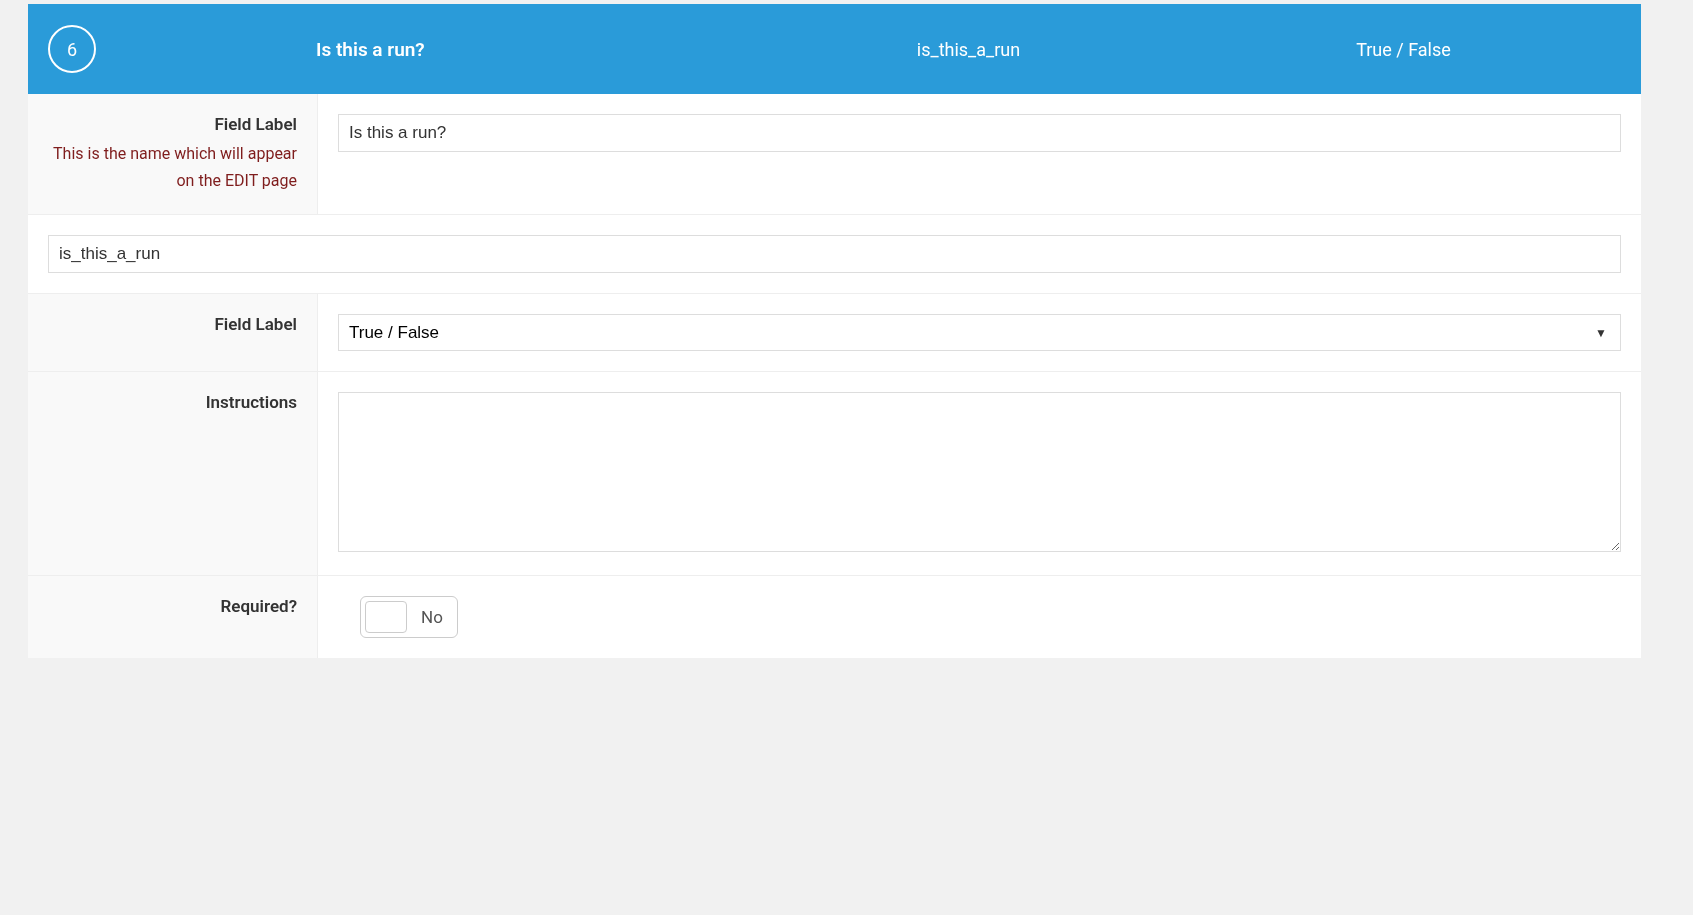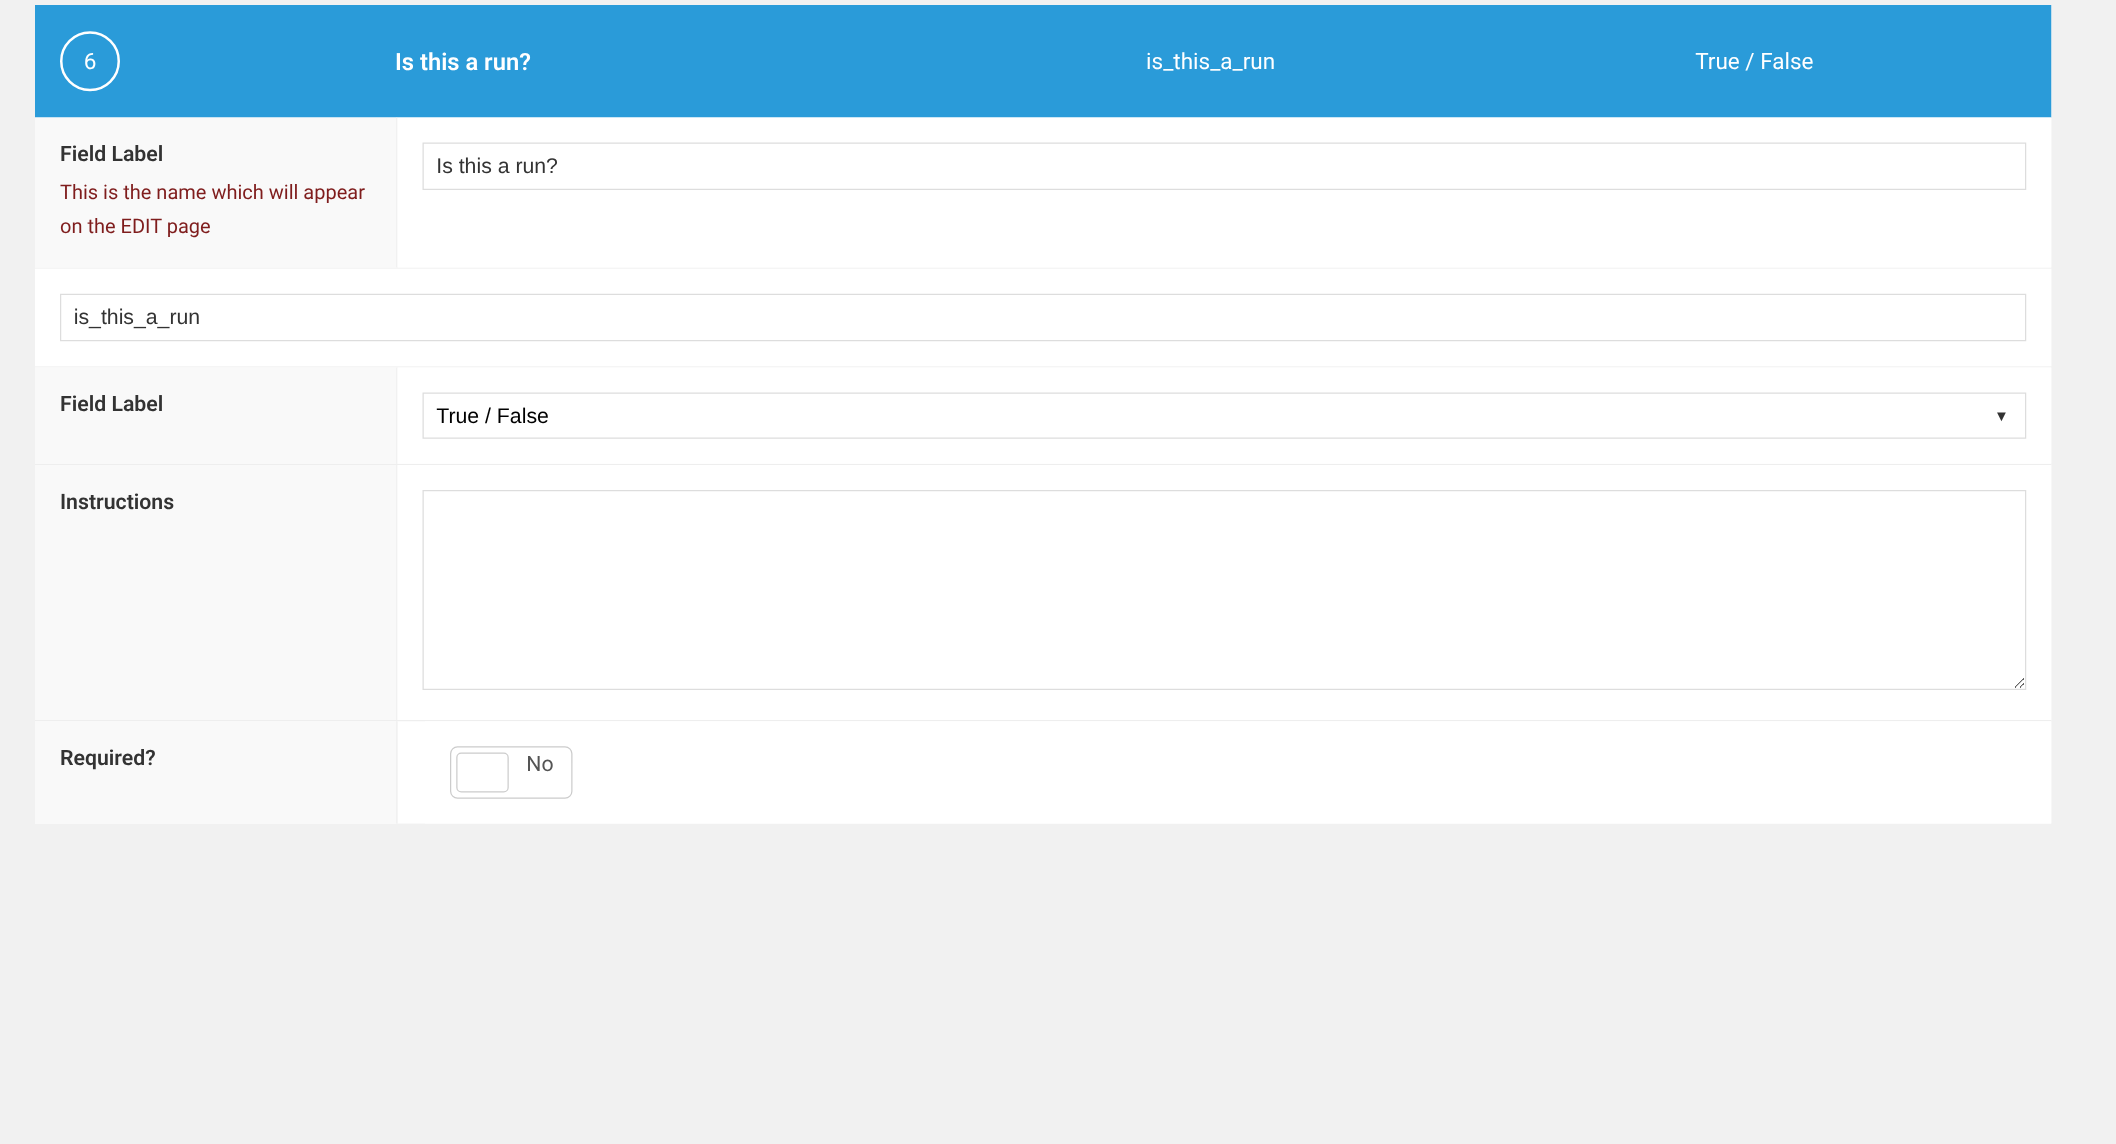--- a/index.html
+++ b/index.html
@@ -55,20 +55,21 @@
     .settings-row {
       display: flex;
       border-bottom: 1px solid #eee;
     }
     .settings-label {
       width: 290px;
       flex-shrink: 0;
       background: #f9f9f9;
       padding: 20px;
       border-right: 1px solid #eee;
+      text-align: right;
     }
     .settings-label strong {
       display: block;
       font-size: 17px;
       color: #333;
       font-weight: 600;
       margin-bottom: 6px;
     }
     .settings-label .desc {
       color: #7f1d1d;
@@ -117,21 +118,21 @@
       width: 100%;
       height: 160px;
       padding: 8px 10px;
       font-size: 16px;
       border: 1px solid #ddd;
       background: #fff;
       resize: both;
     }
     .toggle-wrap {
       display: inline-flex;
-      align-items: flex-start;
+      align-items: center;
       border: 1px solid #ccc;
       border-radius: 6px;
       padding: 4px 14px 4px 4px;
       background: #fff;
     }
     .toggle-knob {
       width: 42px;
       height: 32px;
       border: 1px solid #ccc;
       border-radius: 4px;

